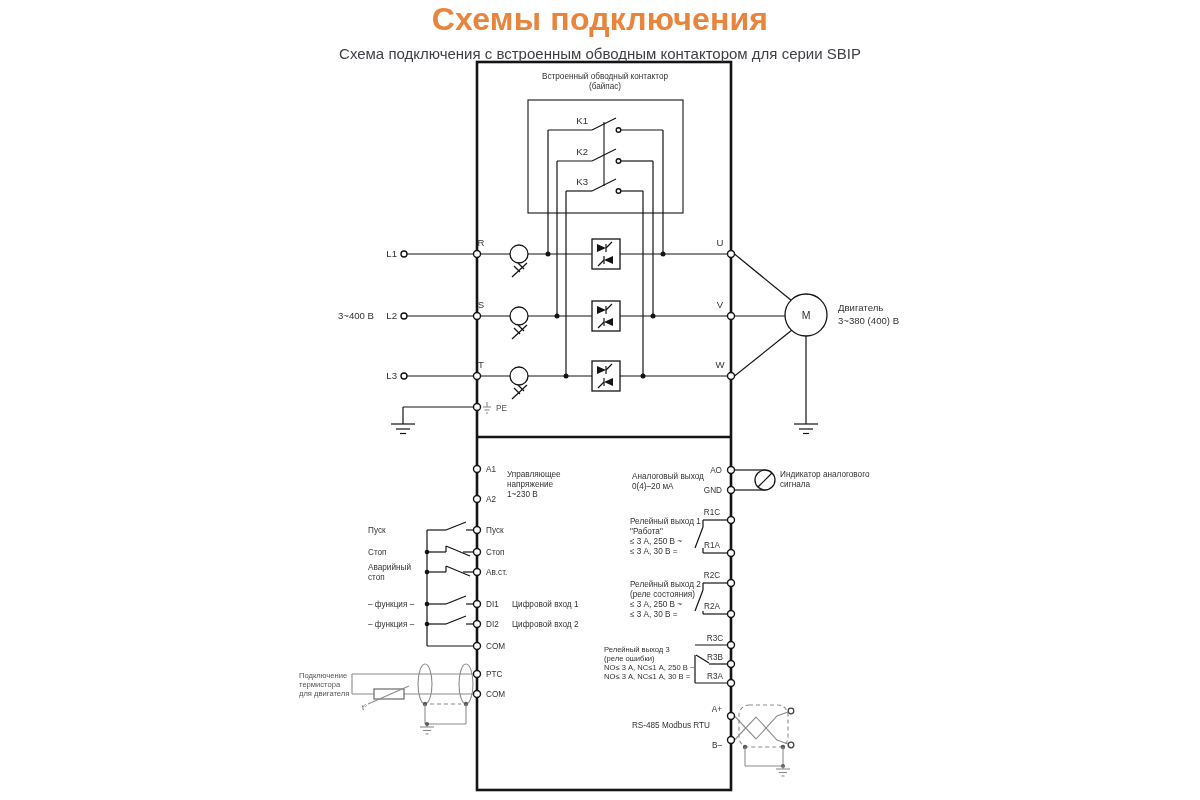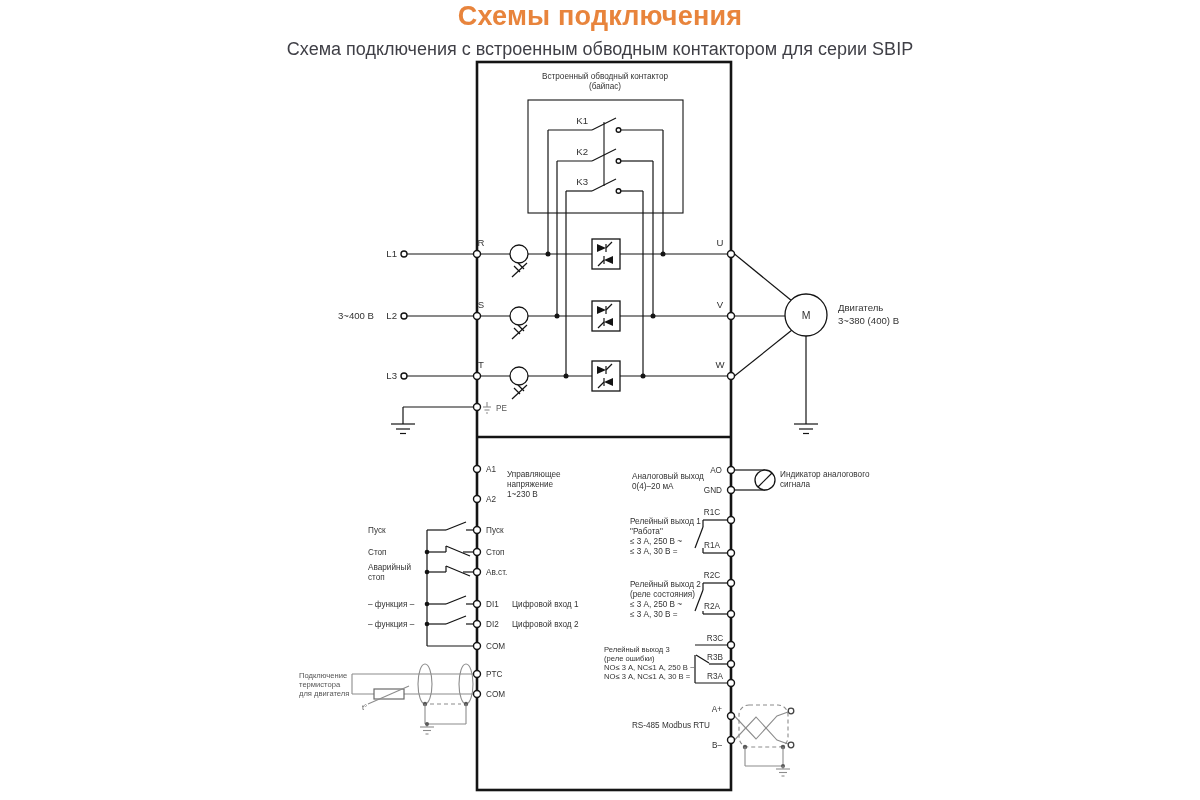--- a/index.html
+++ b/index.html
@@ -1,19 +1,19 @@
 <!DOCTYPE html>
 <html><head>
 <meta charset="utf-8">
 <style>
   html,body{margin:0;padding:0;background:#ffffff;}
   body{width:1200px;height:800px;position:relative;font-family:"Liberation Sans",sans-serif;overflow:hidden;}
   .heading{position:absolute;top:0;left:0;width:1200px;text-align:center;z-index:2;}
-  .heading h1{margin:1px 0 7px 0;font-size:27px;font-weight:bold;color:#e8843c;letter-spacing:.2px;}
-  .heading p{margin:0;font-size:18px;color:#3f3f46;}
+  .heading h1{margin:1px 0 7px 0;font-size:32px;font-weight:bold;color:#e8843c;letter-spacing:.2px;}
+  .heading p{margin:0;font-size:15px;color:#3f3f46;}
   svg{position:absolute;top:0;left:0;}
   svg .thick{stroke:#141414;stroke-width:2.6;fill:none;}
   svg .thin{stroke:#141414;stroke-width:1.1;fill:none;}
   svg .wire{stroke:#141414;stroke-width:1.2;fill:none;}
   svg .gwire{stroke:#8c8c8c;stroke-width:1.1;fill:none;}
   svg .gdash{stroke:#8c8c8c;stroke-width:1.1;fill:none;stroke-dasharray:4 3;}
   svg .term{fill:#ffffff;stroke:#141414;stroke-width:1.4;}
   svg .gterm{fill:#ffffff;stroke:#444;stroke-width:1.3;}
   svg .dot{fill:#141414;stroke:none;}
   svg .gdot{fill:#5a5a5a;stroke:none;}

